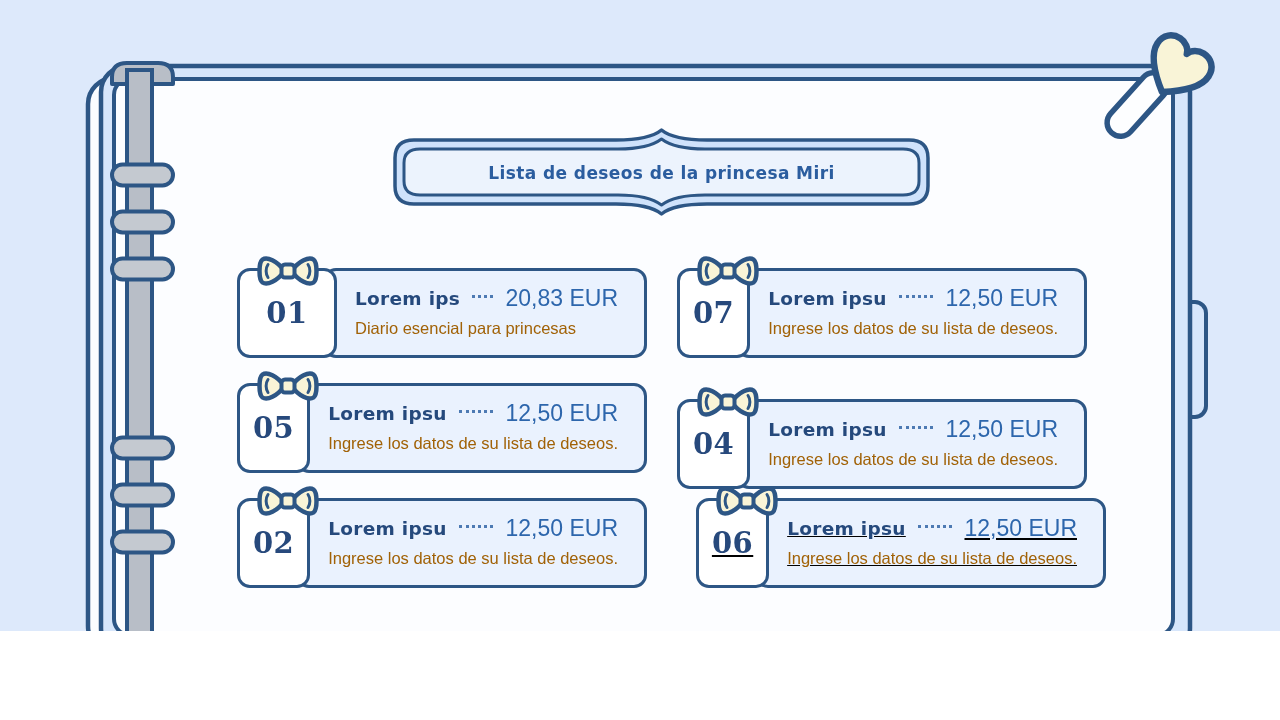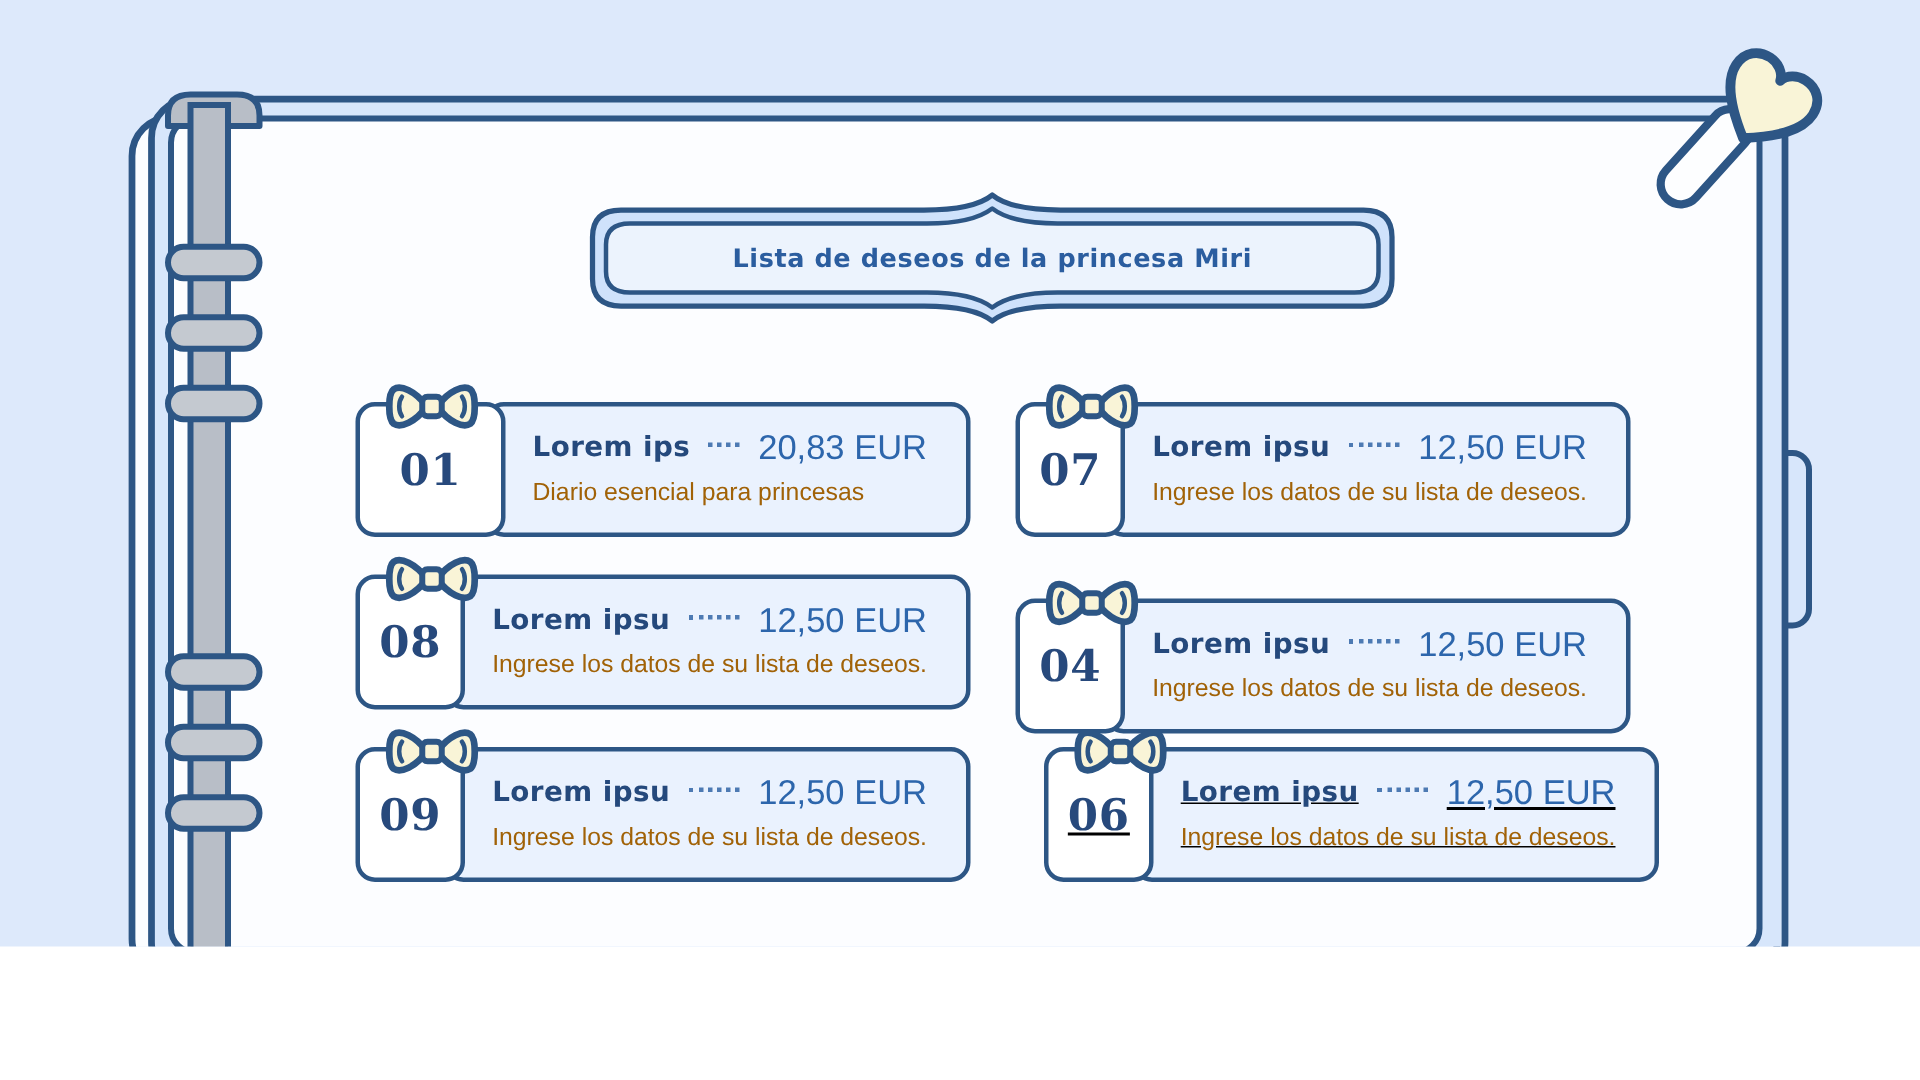--- a/index.html
+++ b/index.html
@@ -158,21 +158,21 @@
 
     <div class="card c2">
       <div class="num-box">
         <svg class="bow" viewBox="0 0 64 36">
           <path d="M28.5,18 C21,7.5 11,3.5 6.5,6.5 C2.5,9.5 2.5,26.5 6.5,29.5 C11,32.5 21,28.5 28.5,18 Z" fill="#f9f4d7" stroke="#2d5685" stroke-width="4.5" stroke-linejoin="round"></path>
           <path d="M35.5,18 C43,7.5 53,3.5 57.5,6.5 C61.5,9.5 61.5,26.5 57.5,29.5 C53,32.5 43,28.5 35.5,18 Z" fill="#f9f4d7" stroke="#2d5685" stroke-width="4.5" stroke-linejoin="round"></path>
           <path d="M12,11.5 C9.5,15 9.5,21 12,24.5" fill="none" stroke="#2d5685" stroke-width="3" stroke-linecap="round"></path>
           <path d="M52,11.5 C54.5,15 54.5,21 52,24.5" fill="none" stroke="#2d5685" stroke-width="3" stroke-linecap="round"></path>
           <rect x="25.5" y="11.5" width="13" height="13" rx="3.5" fill="#f9f4d7" stroke="#2d5685" stroke-width="4"></rect>
         </svg>
-        <span class="num">08</span>
+        <span class="num">05</span>
       </div>
       <div class="card-body">
         <div class="title-row">
           <span class="card-title">Lorem ipsu</span>
           <span class="dots"></span>
           <span class="price">12,50 EUR</span>
         </div>
         <div class="desc">Ingrese los datos de su lista de deseos.</div>
       </div>
     </div>
@@ -200,21 +200,21 @@
 
     <div class="card c4">
       <div class="num-box">
         <svg class="bow" viewBox="0 0 64 36">
           <path d="M28.5,18 C21,7.5 11,3.5 6.5,6.5 C2.5,9.5 2.5,26.5 6.5,29.5 C11,32.5 21,28.5 28.5,18 Z" fill="#f9f4d7" stroke="#2d5685" stroke-width="4.5" stroke-linejoin="round"></path>
           <path d="M35.5,18 C43,7.5 53,3.5 57.5,6.5 C61.5,9.5 61.5,26.5 57.5,29.5 C53,32.5 43,28.5 35.5,18 Z" fill="#f9f4d7" stroke="#2d5685" stroke-width="4.5" stroke-linejoin="round"></path>
           <path d="M12,11.5 C9.5,15 9.5,21 12,24.5" fill="none" stroke="#2d5685" stroke-width="3" stroke-linecap="round"></path>
           <path d="M52,11.5 C54.5,15 54.5,21 52,24.5" fill="none" stroke="#2d5685" stroke-width="3" stroke-linecap="round"></path>
           <rect x="25.5" y="11.5" width="13" height="13" rx="3.5" fill="#f9f4d7" stroke="#2d5685" stroke-width="4"></rect>
         </svg>
-        <span class="num">09</span>
+        <span class="num">02</span>
       </div>
       <div class="card-body">
         <div class="title-row">
           <span class="card-title">Lorem ipsu</span>
           <span class="dots"></span>
           <span class="price">12,50 EUR</span>
         </div>
         <div class="desc">Ingrese los datos de su lista de deseos.</div>
       </div>
     </div>

